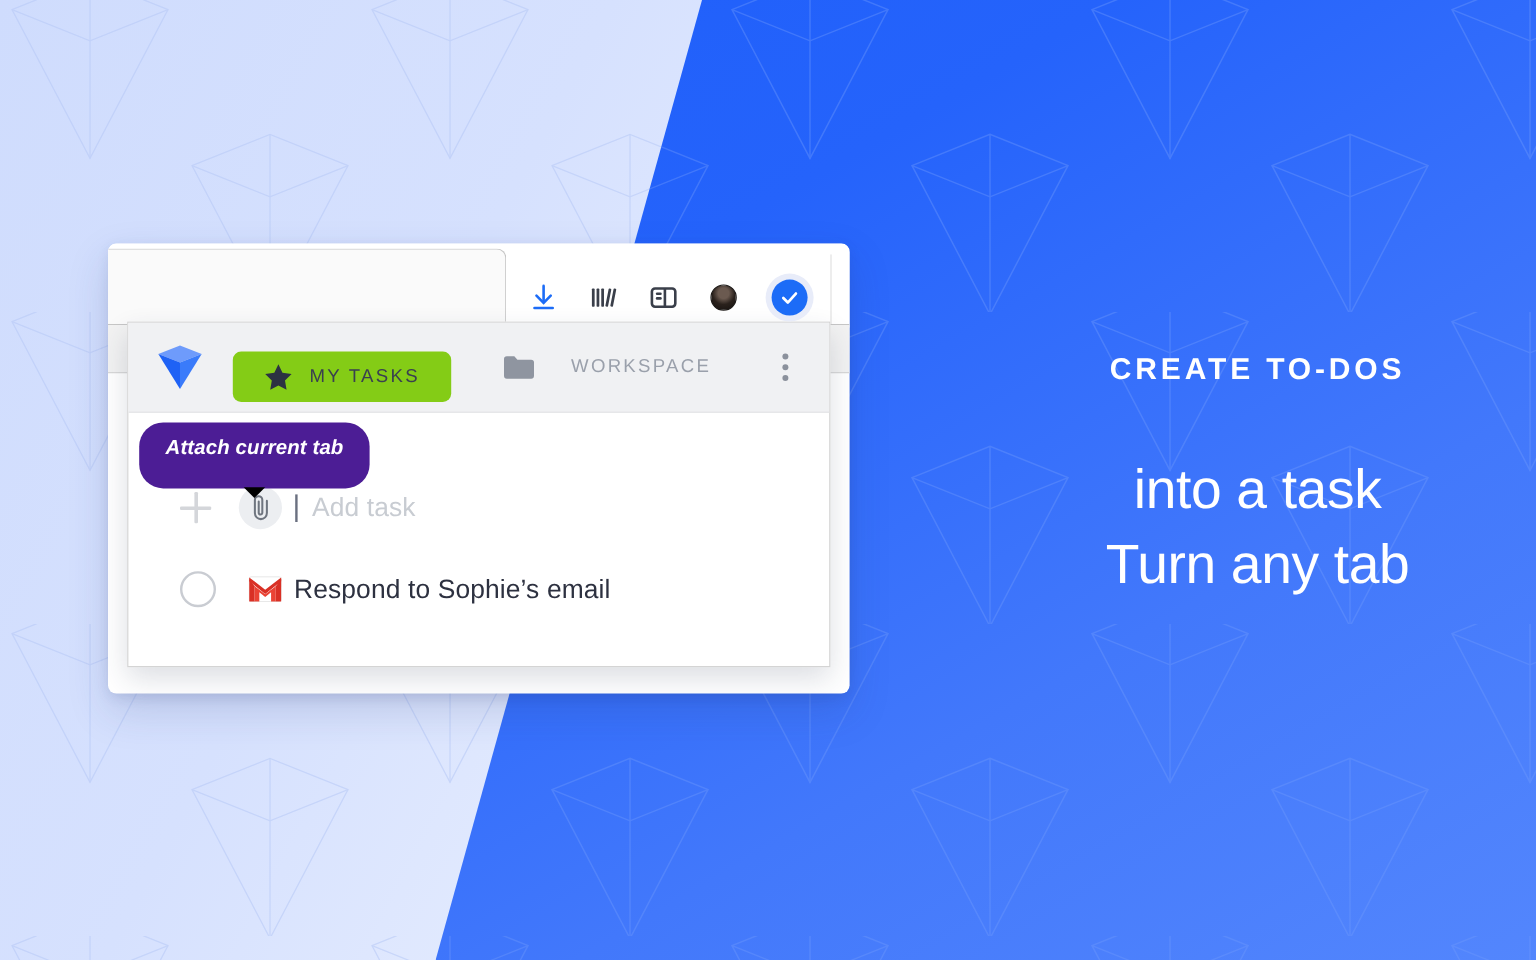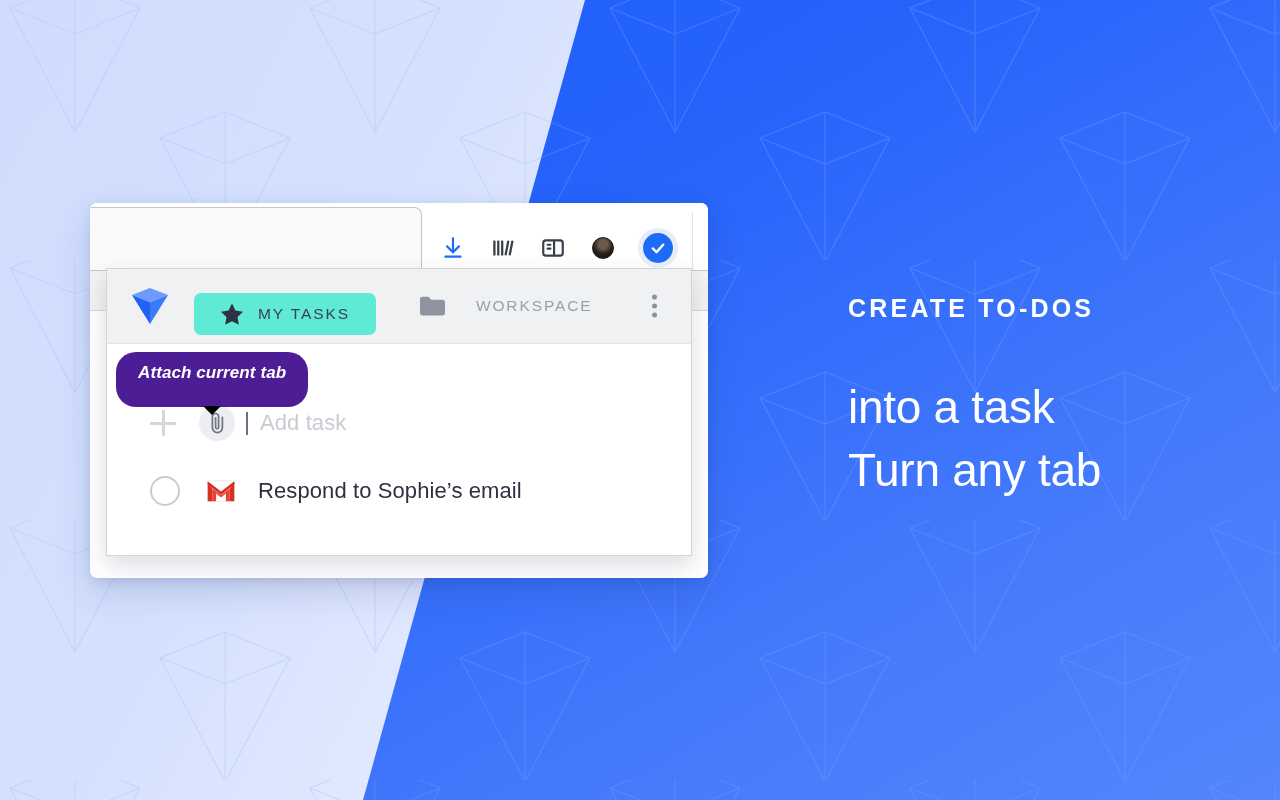--- a/index.html
+++ b/index.html
@@ -21,21 +21,21 @@
     background: linear-gradient(150deg, #1c5dfa 0%, #2563fb 35%, #4278fb 70%, #5386fd 100%);
     clip-path: polygon(585px 0, 1280px 0, 1280px 800px, 363px 800px);
   }
   .bg-pattern { opacity:.55; }
   .bg-pattern-blue {
     clip-path: polygon(585px 0, 1280px 0, 1280px 800px, 363px 800px);
     opacity:.40;
   }
 
   
-  .copy { position:absolute; left:848px; top:296px; width:400px; }
+  .copy { position:absolute; left:848px; top:296px; width:400px;text-align:center; }
   .eyebrow {
     color:#ffffff; font-weight:bold; font-size:25px;
     letter-spacing:3.2px; line-height:1;
   }
   .headline {
     color:#ffffff; font-size:46px; font-weight:300;
     line-height:63px; margin-top:55px; letter-spacing:-0.3px;
   }
 
   
@@ -92,21 +92,21 @@
     height:75px; background:#f0f1f3; border-bottom:1px solid #e3e4e6;
     display:flex; align-items:center; padding:0 22px; position:relative;
   }
   .logo-mark { width:42px; height:40px; flex:0 0 auto; }
 
   .seg {
     display:flex; align-items:center; gap:14px;
     height:42px; padding:0 26px; border-radius:7px;
     margin-left:23px;
   }
-  .seg.active { background:#5eead4;margin-top:16px; }
+  .seg.active { background:#84cc16;margin-top:16px; }
   .seg-label {
     font-size:15.5px; letter-spacing:1.9px; color:#3a4050; font-weight:400;
   }
   .seg.inactive .seg-label { color:#9aa0ab; }
   .seg.inactive { margin-left:18px;gap:31px; }
 
   .kebab {
     position:absolute; right:30px; top:50%; transform:translateY(-50%);
     display:flex; flex-direction:column; gap:4px; padding:4px;
   }
@@ -152,21 +152,21 @@
   .placeholder {
     font-size:22px; color:#c8ccd2; margin-left:12px; letter-spacing:.1px;
   }
 
   .circle {
     width:30px; height:30px; border-radius:50%;
     border:2px solid #c9ccd2; flex:0 0 auto;
   }
   .gmail { margin-left:27px; width:28px; height:22px; flex:0 0 auto; }
   .task-text {
-    font-size:22px; color:#2d3140; margin-left:23px; letter-spacing:.1px;
+    font-size:22px; color:#2d3140; margin-left:10px; letter-spacing:.1px;
   }
 </style>
 </head>
 <body>
 
 <div id="bg-root">
 
   <div class="bg-layer bg-light"></div>
 
   <svg class="bg-layer bg-pattern" width="1280" height="800" viewBox="0 0 1280 800">

